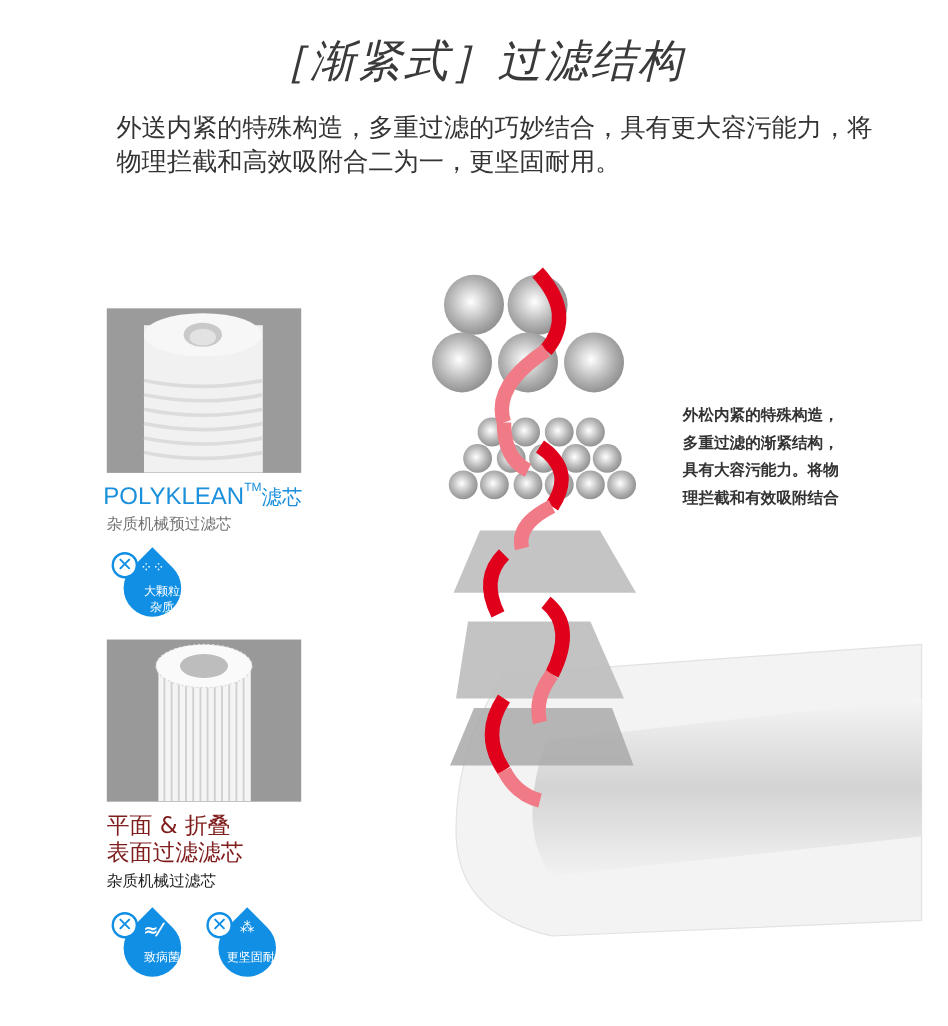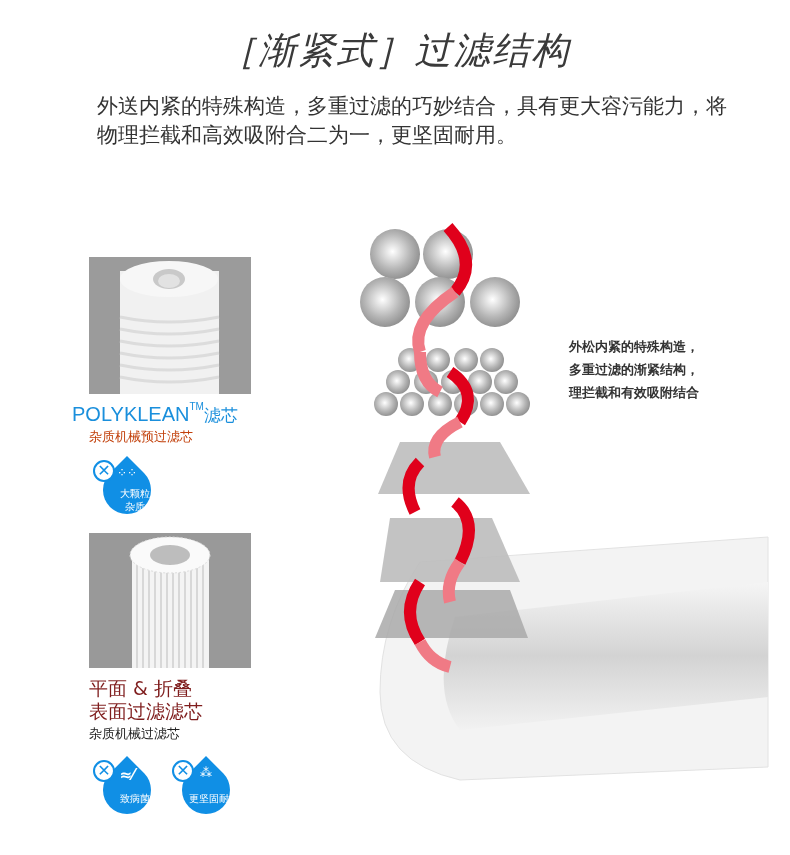--- a/index.html
+++ b/index.html
@@ -1,23 +1,23 @@
 <!DOCTYPE html>
 <html><head>
 <meta charset="utf-8">
 <style>
   html,body{margin:0;padding:0;background:#ffffff;}
   body{width:790px;height:855px;position:relative;overflow:hidden;font-family:"DejaVu Sans","Liberation Sans",sans-serif;color:#333;}
   .title{position:absolute;left:0;top:26px;width:790px;text-align:center;font-size:37px;color:#3a3a3a;letter-spacing:2px;font-weight:normal;font-style:italic;}
   .intro{position:absolute;left:97px;top:92px;width:640px;font-size:21px;line-height:29px;color:#333;}
   .card-img{position:absolute;left:89px;width:162px;background:#9a9a9a;overflow:hidden;}
-  .lbl1{position:absolute;left:72px;top:403px;font-size:20px;color:#1a8fdc;font-family:"Liberation Sans",sans-serif;text-align:right;}
+  .lbl1{position:absolute;left:86px;top:403px;font-size:20px;color:#1a8fdc;font-family:"Liberation Sans",sans-serif;text-align:right;}
   .lbl1 sup{font-size:10px;vertical-align:top;position:relative;top:-2px;}
   .lbl1 .cn{font-size:17px;}
-  .lbl1b{position:absolute;left:89px;top:428px;font-size:13px;color:#c2410c;}
+  .lbl1b{position:absolute;left:89px;top:428px;font-size:13px;color:#737373;}
   .lbl2{position:absolute;left:89px;top:677px;font-size:19px;line-height:23px;color:#7f1d1d;}
   .lbl2b{position:absolute;left:89px;top:725px;font-size:13px;color:#222;}
   .drop{position:absolute;width:52px;height:52px;}
   .drop .body{position:absolute;left:10px;top:6px;width:48px;height:48px;background:#108fe5;border-radius:0 50% 50% 50%;transform:rotate(45deg);}
   .drop .xc{position:absolute;left:0;top:0;width:22px;height:22px;border:2px solid #108fe5;border-radius:50%;background:#fff;box-sizing:border-box;color:#108fe5;font-size:16px;line-height:18px;text-align:center;}
   .drop .txt{position:absolute;left:12px;width:60px;text-align:center;color:#fff;font-size:10px;line-height:12px;}
   .drop .ico{position:absolute;left:20px;top:6px;width:28px;text-align:center;color:#fff;font-size:12px;}
   .side-note{position:absolute;left:569px;top:335px;font-size:13px;line-height:23px;color:#333;width:170px;font-weight:bold;}
   .diagram{position:absolute;left:360px;top:222px;width:420px;height:560px;}
 </style>
@@ -161,14 +161,15 @@
       <path d="M100 340 Q85 360 90 380" stroke="#f07a85"></path>
       <path d="M60 360 Q40 390 60 420" stroke="#e0001b"></path>
       <path d="M60 420 Q70 440 90 445" stroke="#f07a85"></path>
     </g>
   </svg>
 </div>
 
 <div class="side-note">
   <div>外松内紧的特殊构造，</div>
   <div>多重过滤的渐紧结构，</div>
+  <div>具有大容污能力。将物</div>
   <div>理拦截和有效吸附结合</div>
 </div>
 
 </body></html>

